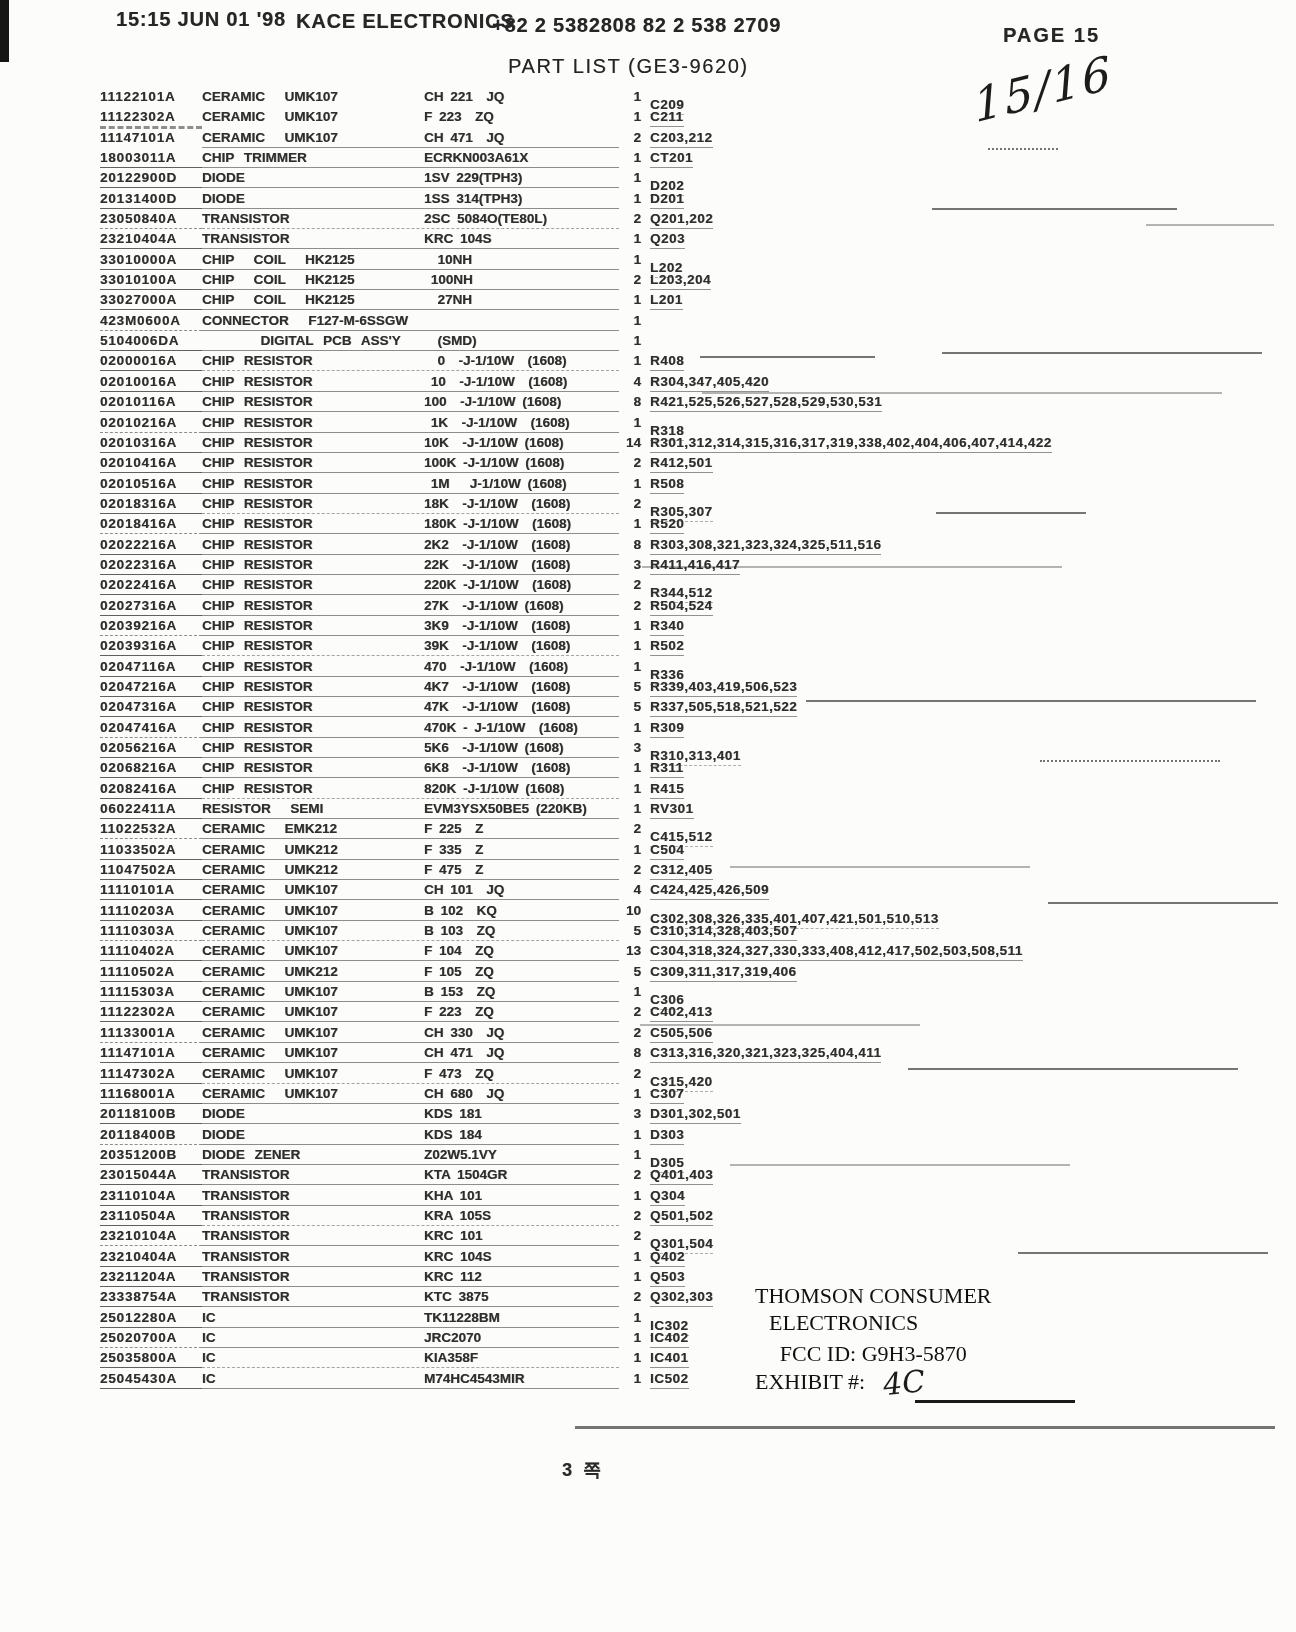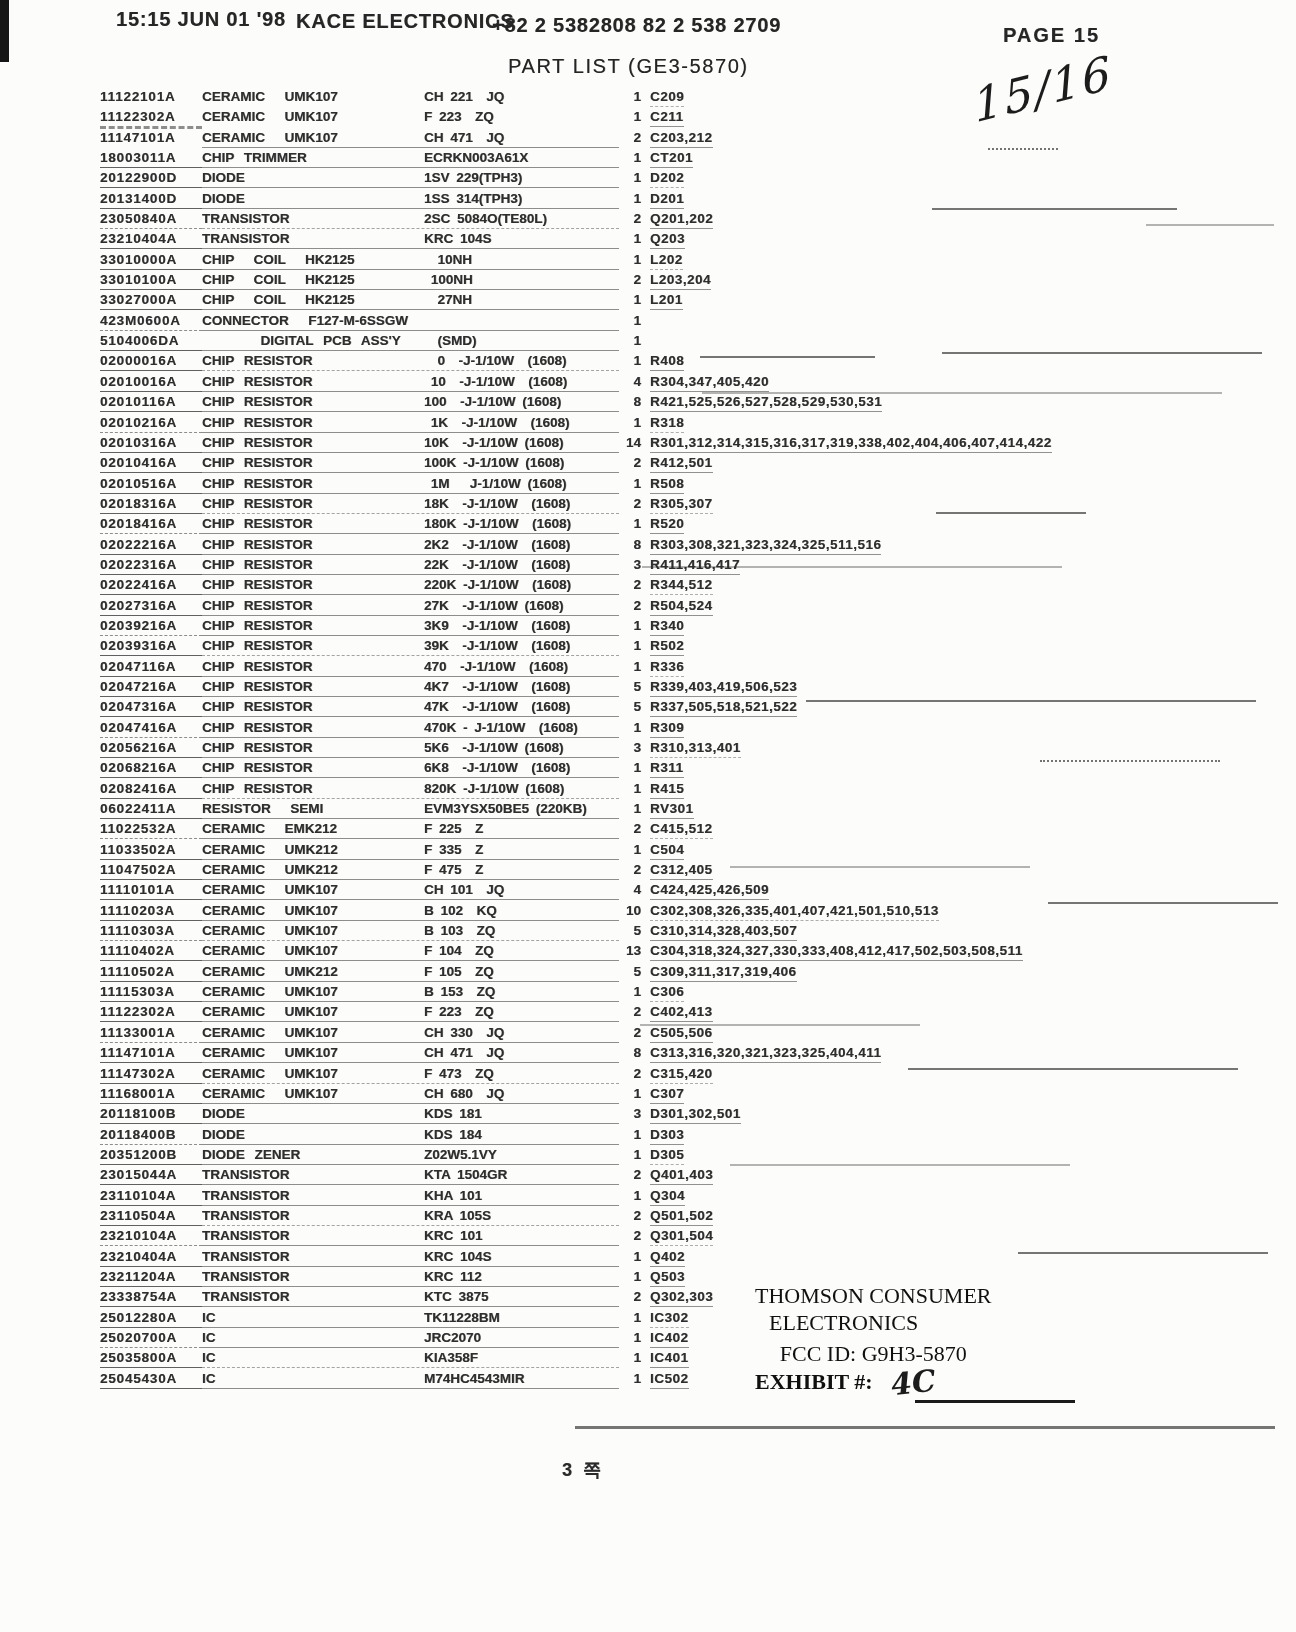--- a/index.html
+++ b/index.html
@@ -37,28 +37,28 @@
   .qty{width:22px;text-align:right;flex:none;}
   .refs{margin-left:9px;letter-spacing:.5px;height:17px;white-space:nowrap;}
 
   
   .row:nth-child(n+4) .pn{border-bottom:1.4px solid rgba(30,30,30,.7);}
   .row:nth-child(5n+2) .pn{border-bottom-style:dashed;border-bottom-color:rgba(30,30,30,.5);}
   .row:nth-child(n+4) .mid{border-bottom:1.3px solid rgba(30,30,30,.5);}
   .row:nth-child(7n) .mid{border-bottom-style:dashed;border-bottom-color:rgba(30,30,30,.4);}
   .row:nth-child(3) .mid{border-bottom:1.3px solid rgba(30,30,30,.5);}
   .refs:not(:empty){border-bottom:1.3px solid rgba(30,30,30,.48);}
-  .row:nth-child(4n+1) .refs:not(:empty){border-bottom-style:dashed;border-bottom-color:rgba(30,30,30,.35);}
+  .row:nth-child(4n+1) .refs:not(:empty){border-bottom-style:dashed;border-bottom-color:rgba(30,30,30,.35);margin-top:8px;}
 
   
   .stamp{position:absolute;left:755px;top:1282px;font-family:"Liberation Serif", serif;
     font-size:22px;color:#101010;line-height:27px;}
   .stamp .l2{padding-left:14px;}
   .stamp .l3{margin-top:4px;text-align:center;}
-  .exhibit-line{display:flex;align-items:flex-end;margin-top:1px;font-weight:bold;}
+  .exhibit-line{display:flex;align-items:flex-end;margin-top:1px;}
   .hw-exhibit{font-size:30px;font-style:italic;transform:rotate(-6deg);margin-left:18px;line-height:24px;}
   .exhibit-underline{position:absolute;left:160px;top:118px;width:160px;height:2.5px;background:#1a1a1a;}
 
   .page-footer{position:absolute;left:562px;top:1458px;font-size:18px;font-weight:700;letter-spacing:3px;color:#2a2a2a;}
 
   
   .noise{position:absolute;height:2px;background:#2c2c2c;opacity:.65;}
   .noise.dot{background:none;border-top:2px dotted #2c2c2c;height:0;}
   .noise.faint{opacity:.35;}
 </style>
@@ -67,21 +67,21 @@
 
 <div class="corner-mark"></div>
 
 <div class="fax-header scan-text">
   <span class="fh-time">15:15 JUN 01 '98</span>
   <span class="fh-sender">KACE ELECTRONICS</span>
   <span class="fh-phone">+82 2 5382808  82 2 538 2709</span>
   <span class="fh-page">PAGE  15</span>
 </div>
 
-<div class="page-title scan-text">PART LIST (GE3-5870)</div>
+<div class="page-title scan-text">PART LIST (GE3-9620)</div>
 
 <div class="hw hw-page">15/16</div>
 
 <div class="parts">
   <div>
       <div class="row scan-text">
     <span class="pn">11122101A</span>
     <span class="mid">
       <span class="desc">CERAMIC  UMK107</span>
       <span class="spec">CH 221  JQ</span>

